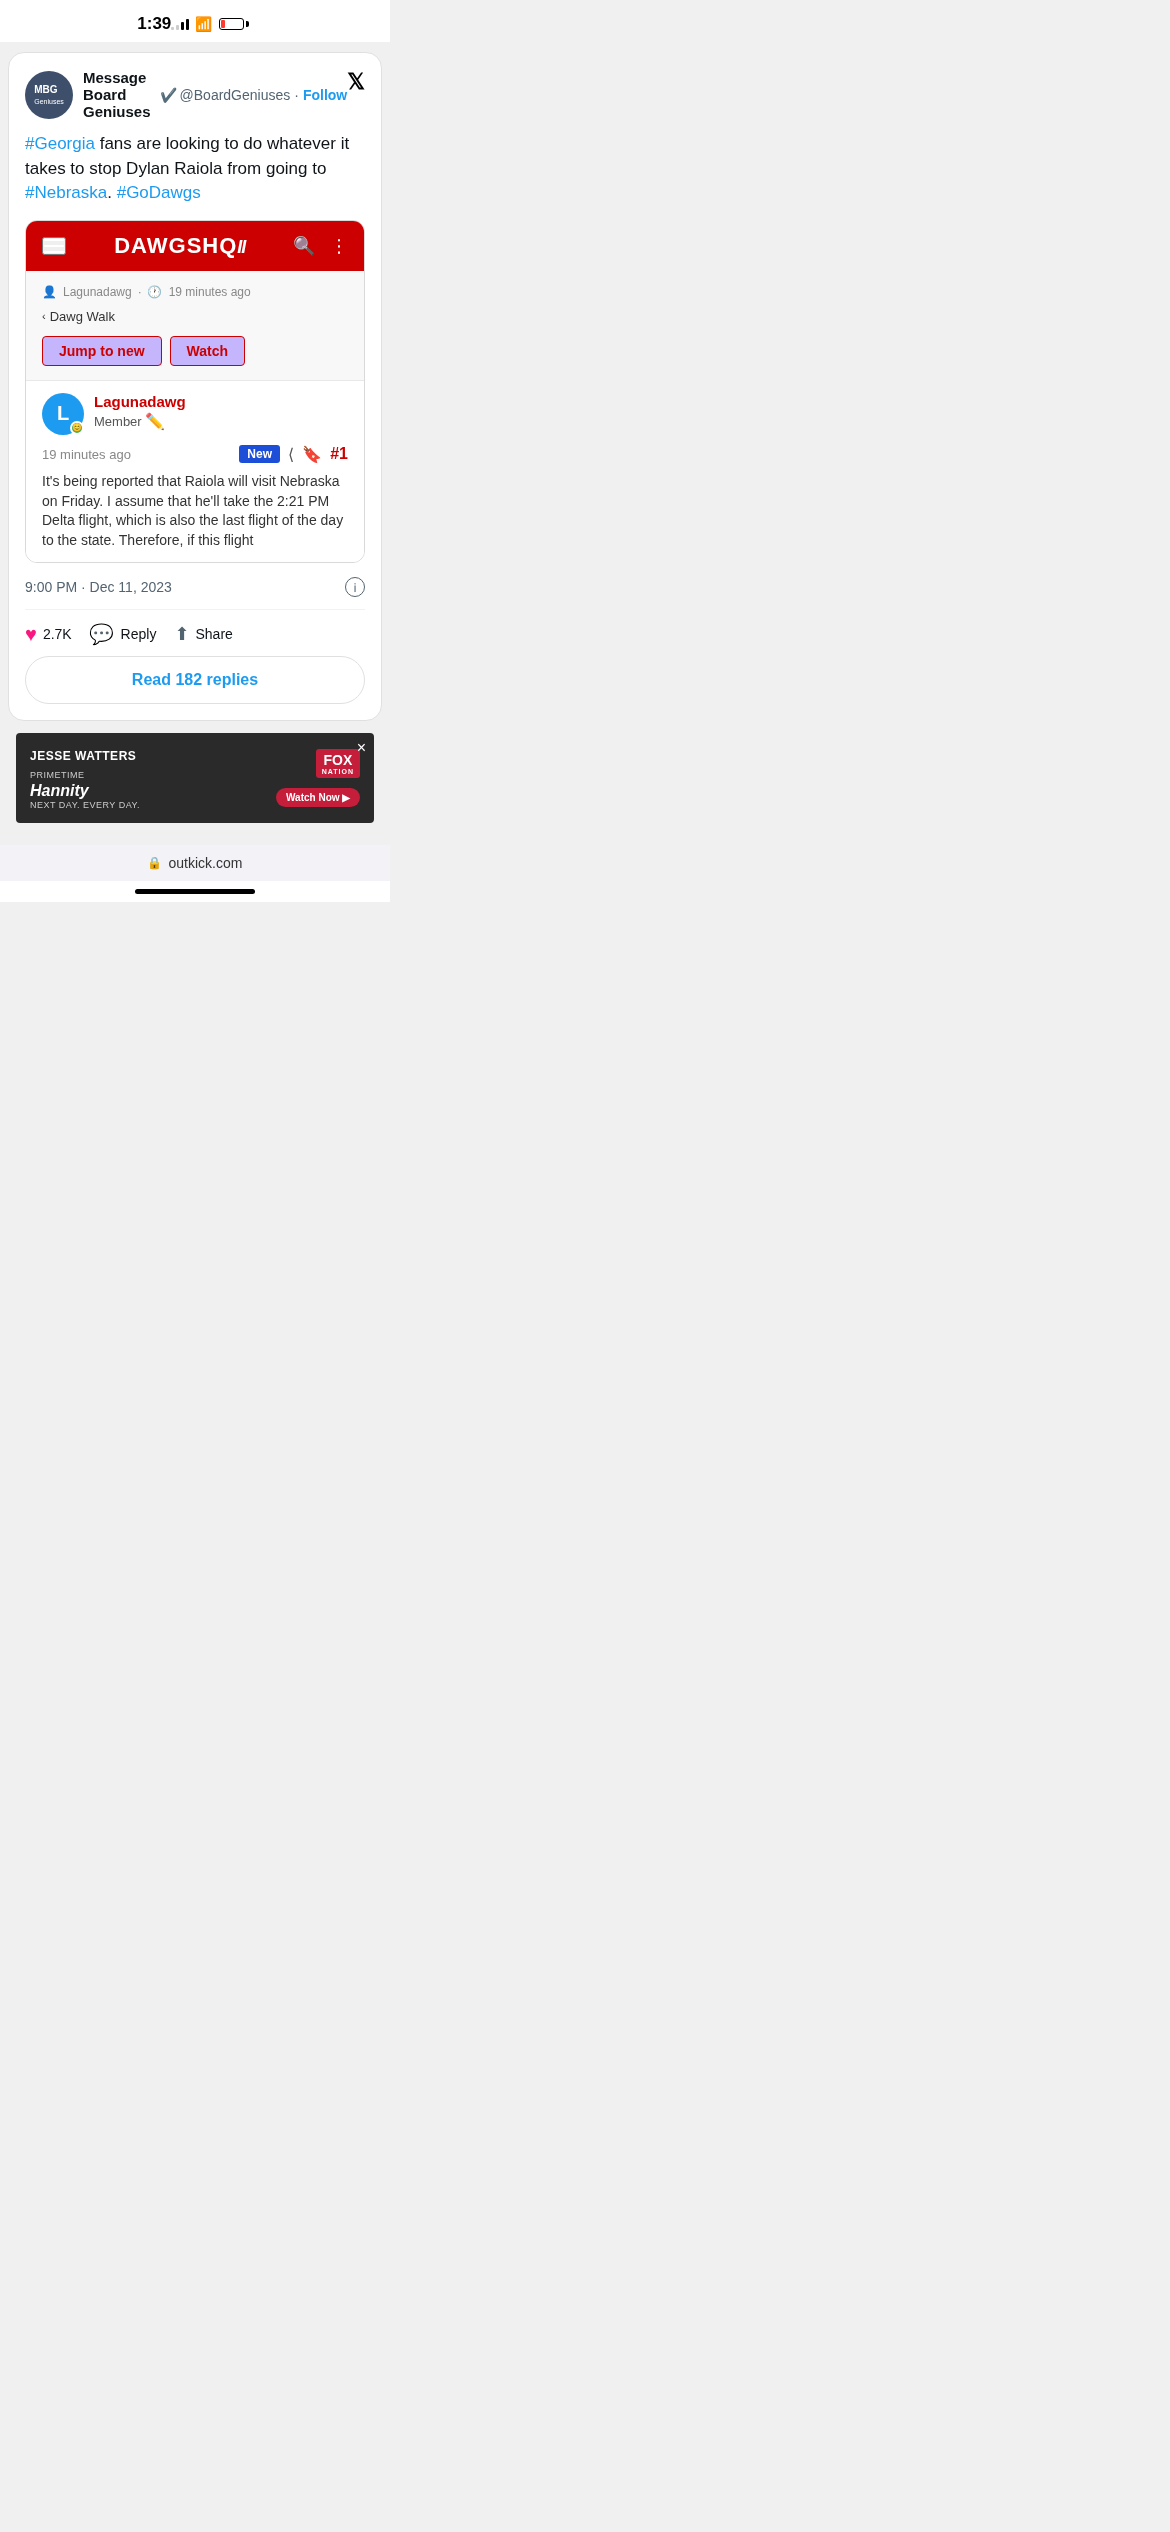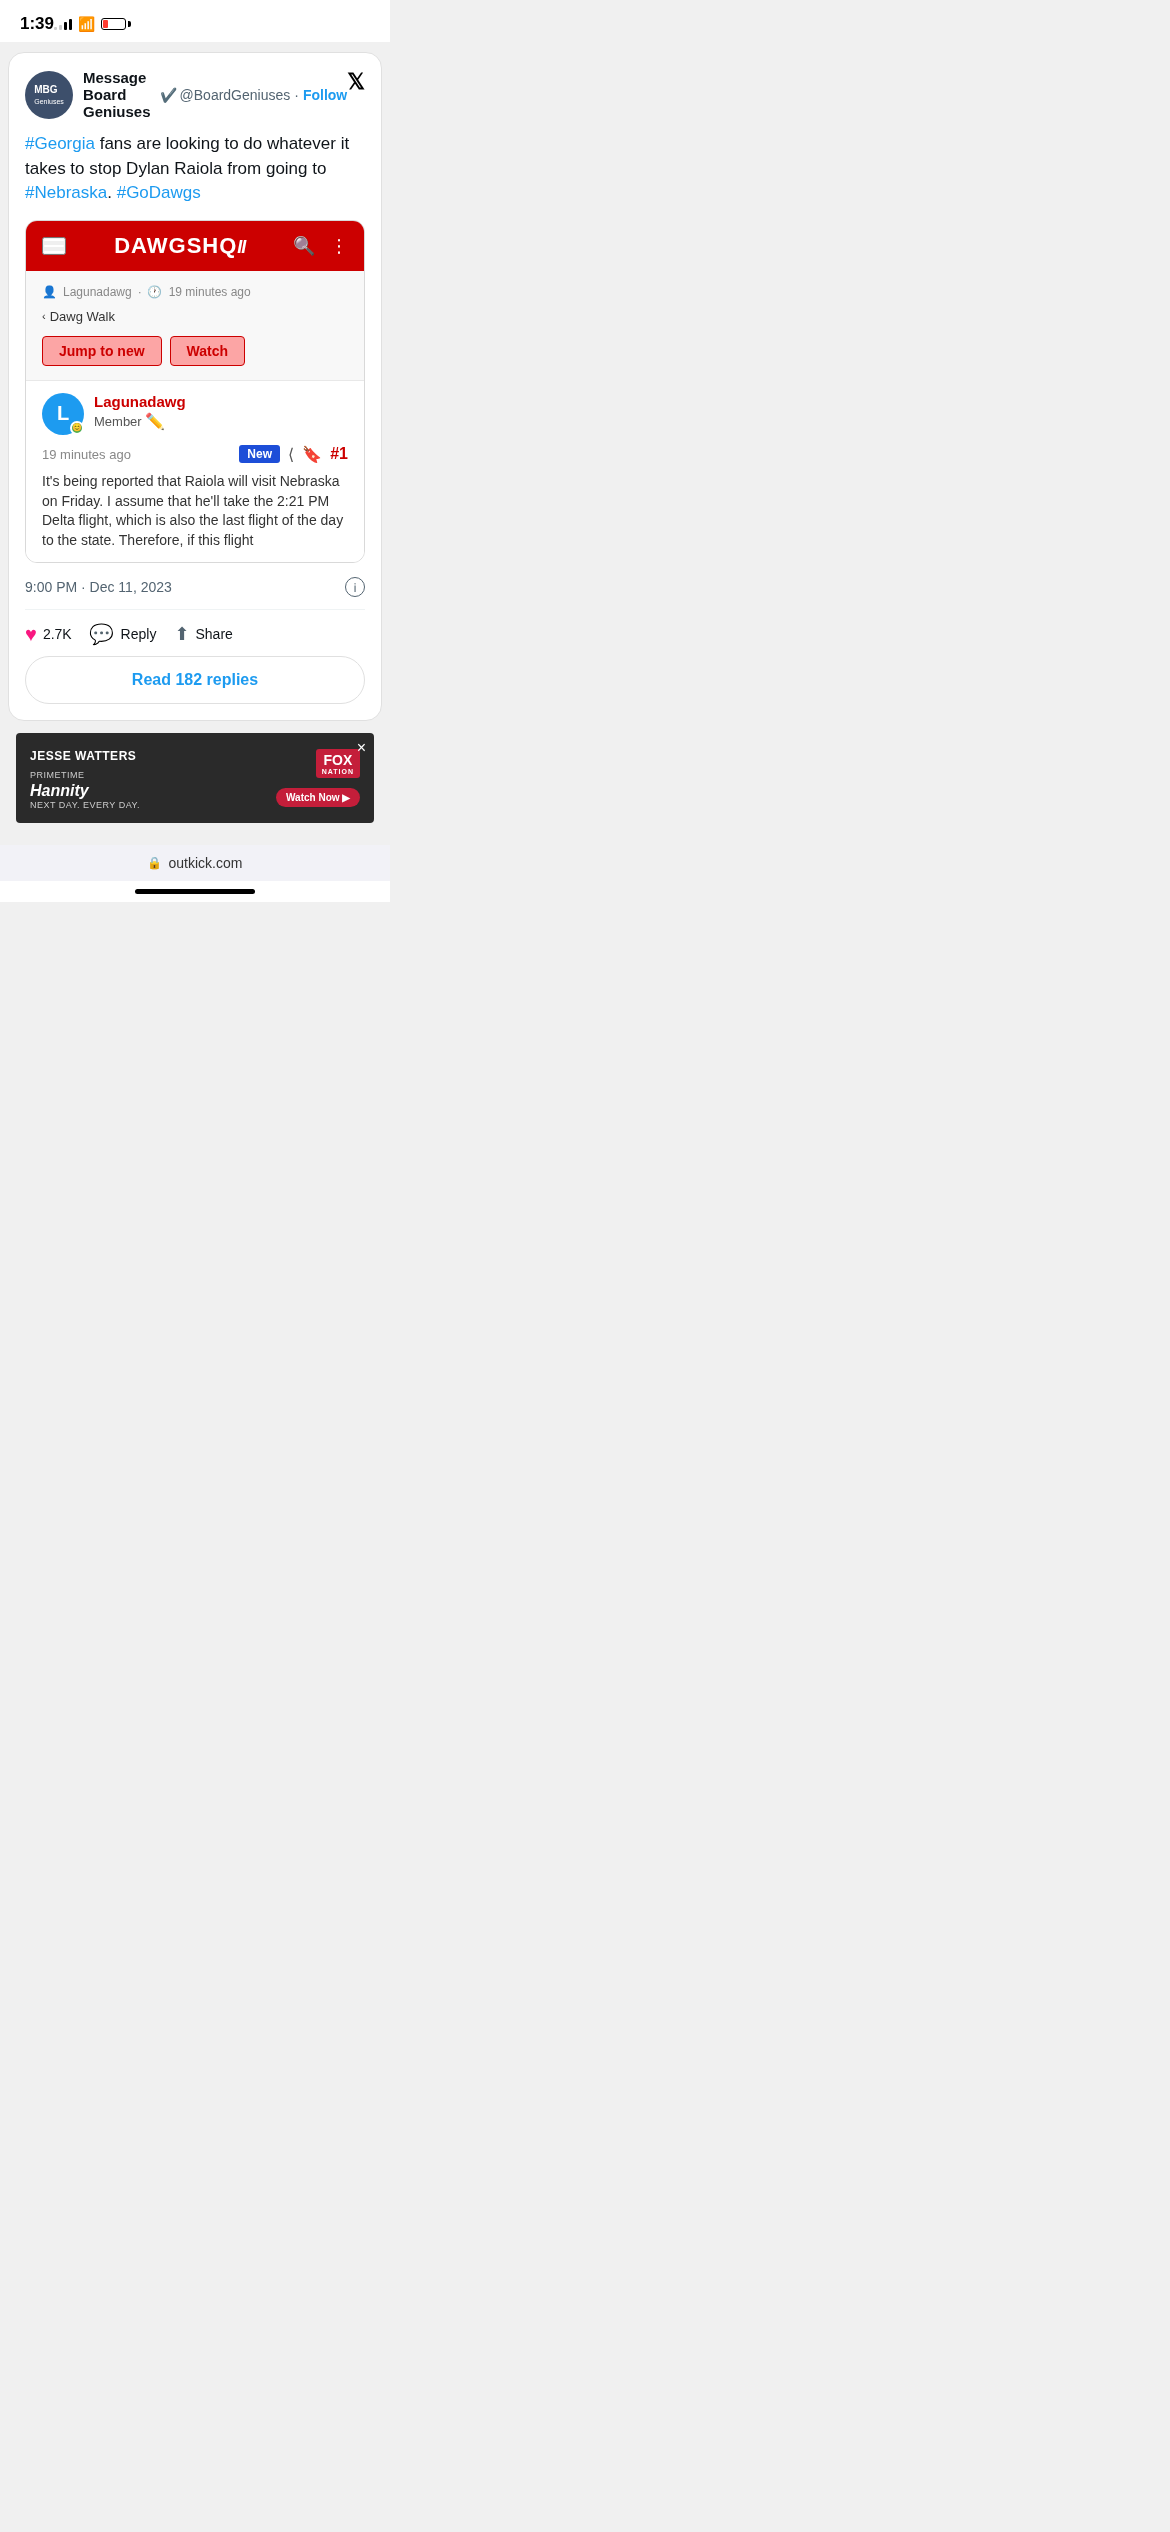--- a/index.html
+++ b/index.html
@@ -9,21 +9,21 @@
       font-family: -apple-system, BlinkMacSystemFont, 'Helvetica Neue', Arial, sans-serif;
       width: 390px;
       min-height: 844px;
       overflow-x: hidden;
       position: relative;
     }
 
     
     .status-bar {
       display: flex;
-      justify-content: flex-start;
+      justify-content: center;
       align-items: center;
       padding: 14px 24px 8px 20px;
       background: #fff;
     }
     .status-time {
       font-size: 17px;
       font-weight: 600;
       color: #000;
     }
     .status-icons {
@@ -269,21 +269,21 @@
     }
     .chevron-left {
       font-size: 11px;
     }
     .thread-actions {
       display: flex;
       gap: 8px;
     }
     .action-btn {
       border: 1.5px solid #cc0000;
-      background: #fca5a5;
+      background: #c4b5fd;
       color: #cc0000;
       font-size: 14px;
       font-weight: 600;
       padding: 6px 16px;
       border-radius: 4px;
       cursor: pointer;
     }
 
     
     .forum-post {

